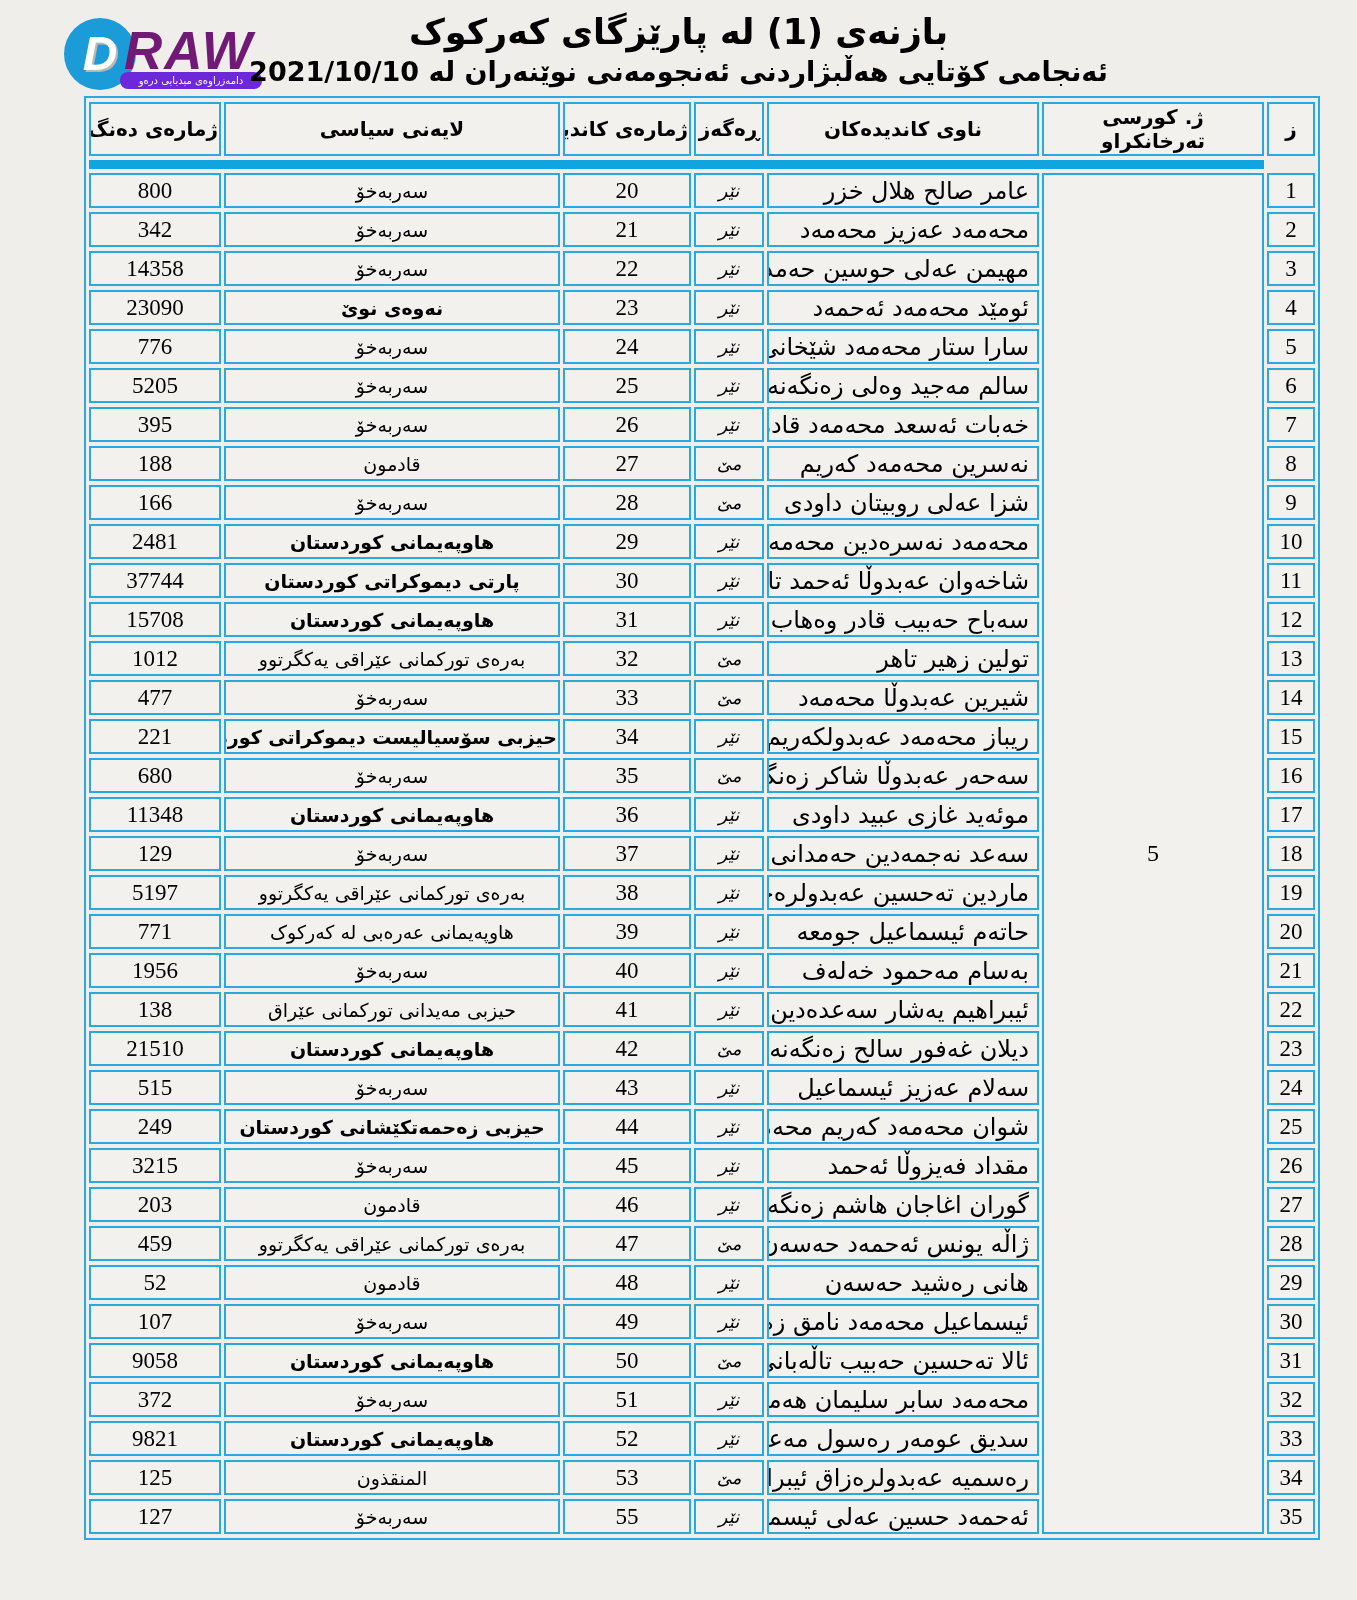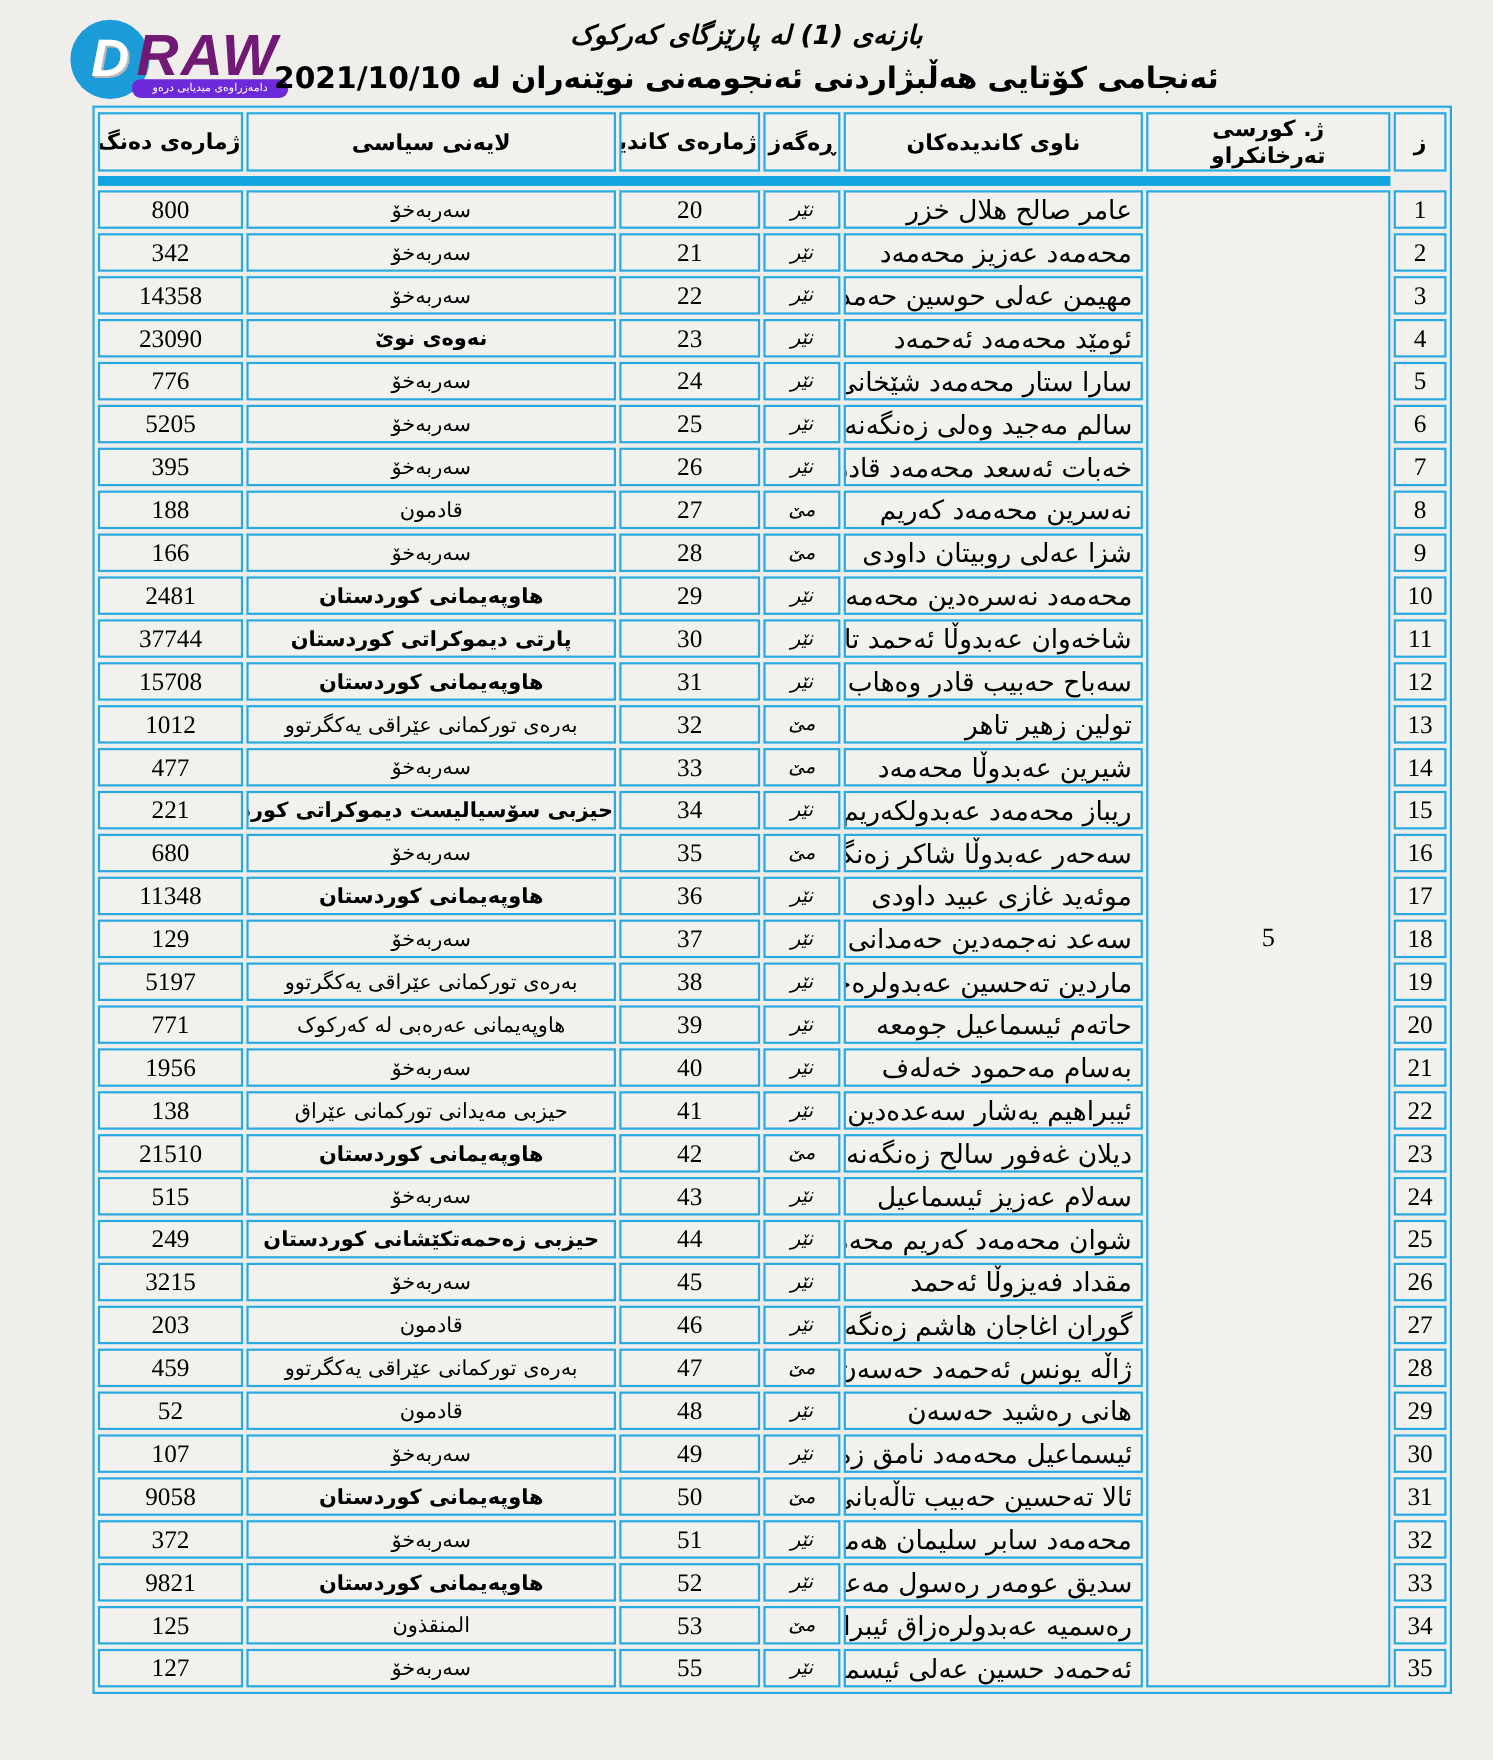--- a/index.html
+++ b/index.html
@@ -36,21 +36,21 @@
   }
   .logo-banner span{
     color:#fff;font-size:10px;line-height:10px;direction:rtl;
   }
 
   
   .title{
     position:absolute;left:0;top:12px;width:100%;
     text-align:center;direction:rtl;color:#000;
   }
-  .title .t1{font-size:24px;font-weight:bold;line-height:40px;font-style:italic;}
+  .title .t1{font-size:35px;font-weight:bold;line-height:40px;}
   .title .t2{font-size:27px;font-weight:bold;line-height:40px;}
 
   
   .table-wrap{
     position:absolute;left:60px;top:96px;width:1236px;
     border:2px solid #29a9e0;
     background:#efeeeb;
     box-sizing:border-box;
     margin-left:24px;
   }

